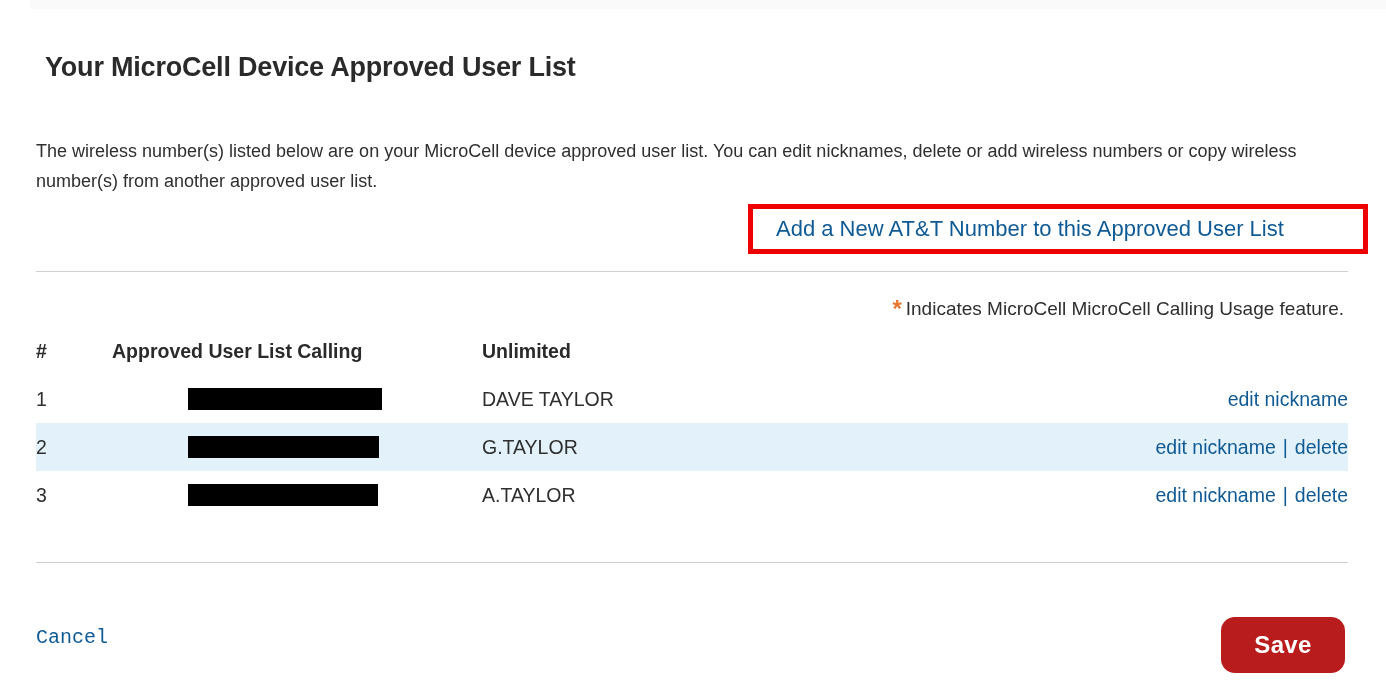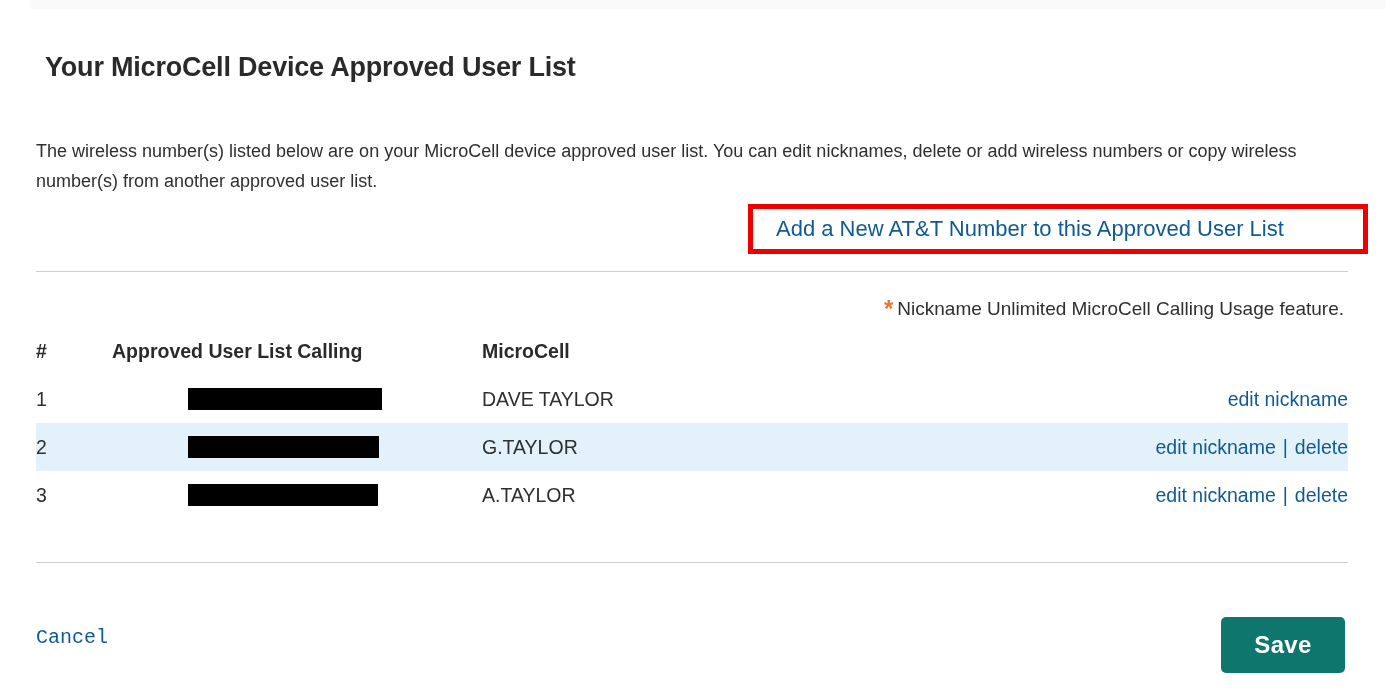--- a/index.html
+++ b/index.html
@@ -167,26 +167,26 @@
     text-decoration: none;
     font-family: Liberation Mono, monospace;
   }
 
   .save-button {
     position: absolute;
     left: 1221px;
     top: 605px;
     width: 124px;
     height: 56px;
-    background: #0f766e;
+    background: #b91c1c;
     color: #ffffff;
     font-size: 24px;
     font-weight: bold;
     border: none;
-    border-radius: 5px;
+    border-radius: 14px;
     cursor: pointer;
     font-family: "Liberation Sans", sans-serif;
     letter-spacing: 0.3px;
   }
 </style>
 </head>
 <body>
 
 <div class="top-strip"></div>
 
@@ -196,35 +196,35 @@
 
   <p class="intro">The wireless number(s) listed below are on your MicroCell device approved user list. You can edit nicknames, delete or add wireless numbers or copy wireless number(s) from another approved user list.</p>
 
   <div class="annotation-box"></div>
 
   <a href="#" class="add-number-link">Add a New AT&amp;T Number to this Approved User List</a>
 
   <div class="divider top"></div>
 
   <div class="legend">
-    <span class="star">*</span><span>Nickname Unlimited MicroCell Calling Usage feature.</span>
+    <span class="star">*</span><span>Indicates MicroCell MicroCell Calling Usage feature.</span>
   </div>
 
   <table class="user-table">
     <colgroup>
       <col class="col-num">
       <col class="col-phone">
       <col class="col-nick">
       <col class="col-act">
     </colgroup>
     <thead>
       <tr>
         <th>#</th>
         <th>Approved User List Calling</th>
-        <th>MicroCell</th>
+        <th>Unlimited</th>
         <th></th>
       </tr>
     </thead>
     <tbody>
       <tr>
         <td>1</td>
         <td>
           <span class="redact-bar" style="width:194px;"></span>
         </td>
         <td>DAVE TAYLOR</td>

